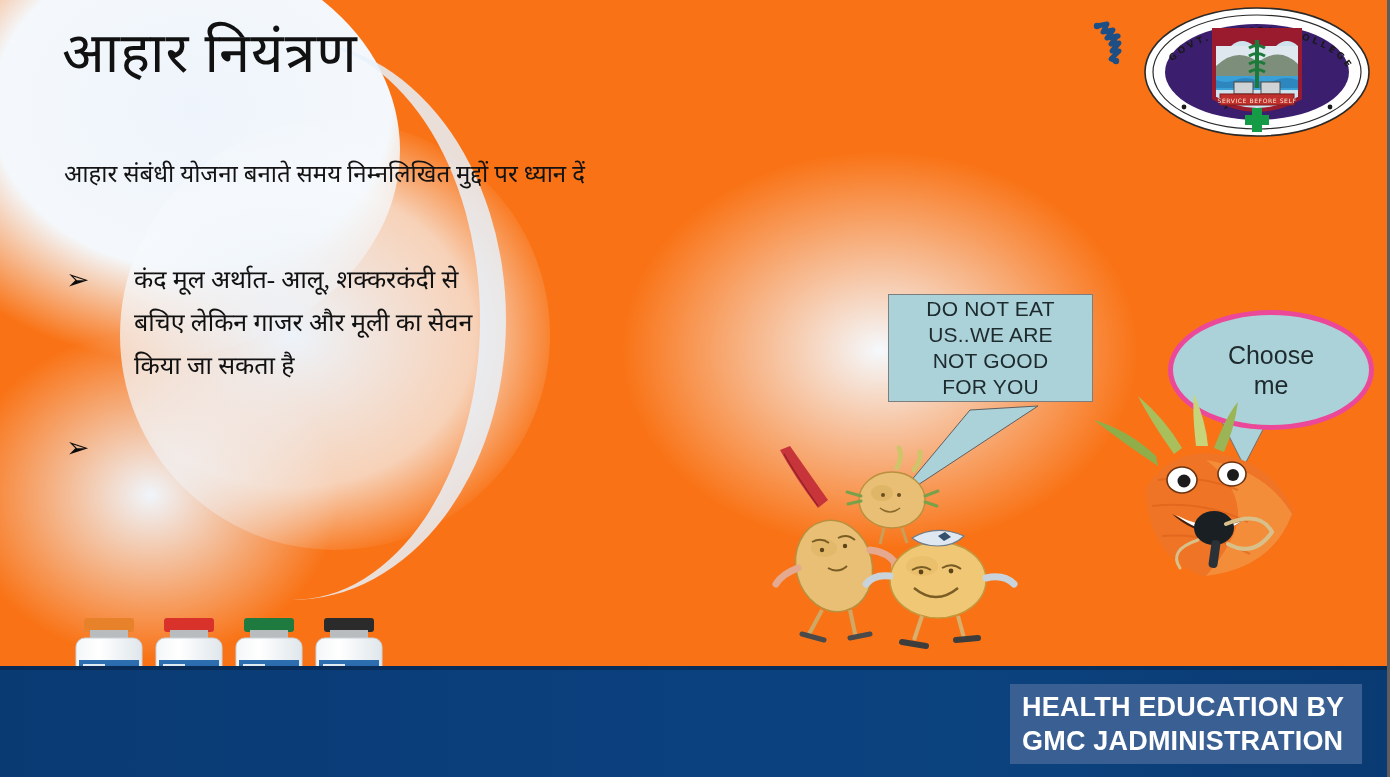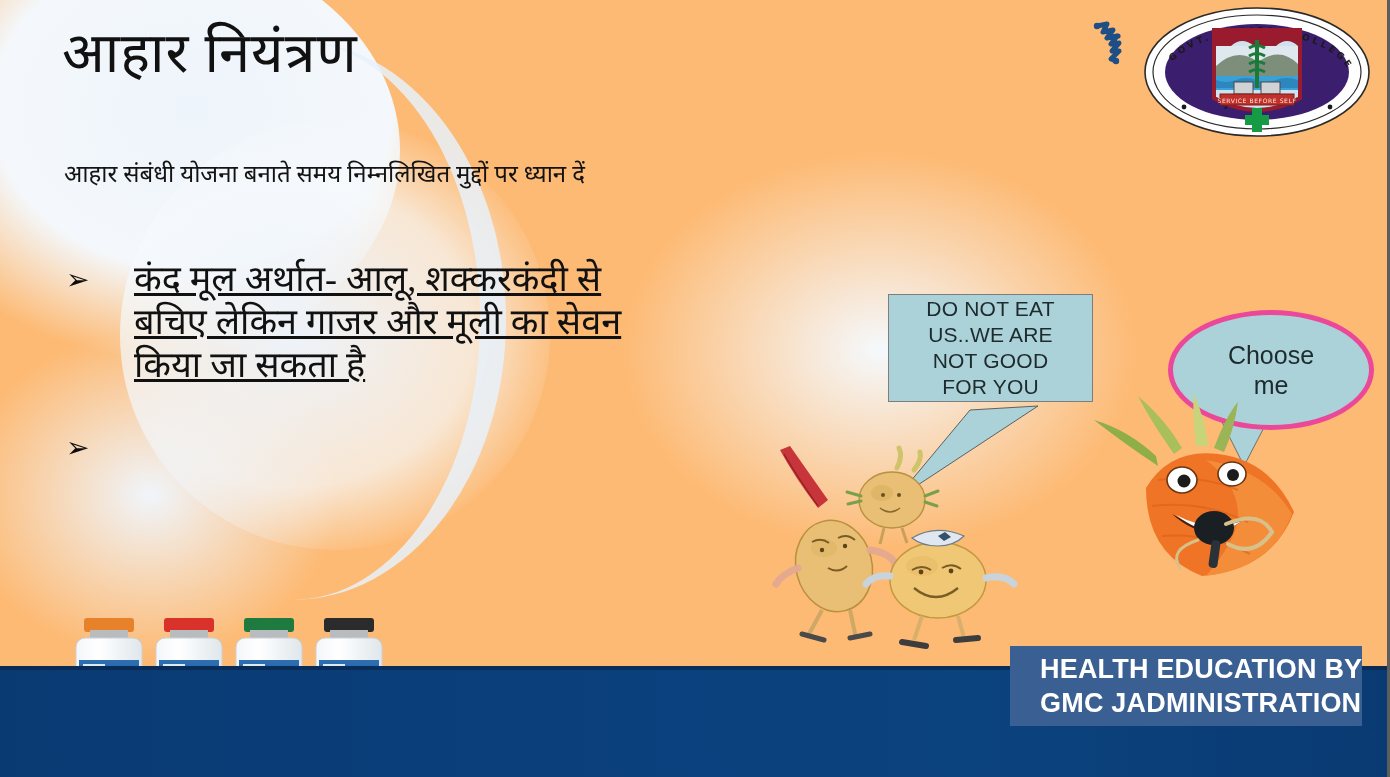--- a/index.html
+++ b/index.html
@@ -3,21 +3,21 @@
 <meta charset="utf-8">
 <style>
   html,body{margin:0;padding:0;}
   body{
     width:1390px;height:777px;overflow:hidden;
     font-family:"Liberation Sans","DejaVu Sans",sans-serif;
     background:#ffffff;
   }
   #slide{
     position:relative;width:1390px;height:777px;overflow:hidden;
-    background:#fdba74;
+    background:#f97316;
     border-right:3px solid #5d5d5d;
     box-sizing:border-box;
   }
   
   .wm{position:absolute;pointer-events:none;}
   .wm1{left:-120px;top:-60px;width:520px;height:420px;
        background:radial-gradient(ellipse at 60% 40%, #eef4fb 0%, #f4f8fc 45%, rgba(255,255,255,0) 72%);
        border-radius:50%;}
   .wm2{left:120px;top:120px;width:430px;height:430px;
        background:radial-gradient(ellipse at 40% 50%, #edf3fa 0%, rgba(246,250,253,0.7) 50%, rgba(255,255,255,0) 75%);
@@ -48,23 +48,22 @@
   
   .bullet{position:absolute;display:flex;align-items:flex-start;}
   #bullet-1{left:66px;top:258px;}
   #bullet-2{left:66px;top:426px;}
   .bullet-marker{
     font-size:28px;line-height:44px;color:#0b0b0b;
     width:68px;flex:0 0 68px;
     font-family:"DejaVu Sans",sans-serif;
   }
   .bullet-text{
-    font-size:36px;line-height:43px;color:#111;
+    font-size:25px;line-height:43px;color:#111;
     font-family:"Liberation Serif","DejaVu Serif",serif;
-    text-decoration:underline;
   }
   .bullet-text .ln{display:block;white-space:nowrap;}
 
   
   #logo-wrap{position:absolute;left:1142px;top:6px;width:230px;height:132px;}
   #logo-svg{display:block;width:230px;height:132px;}
   #logo-mark{position:absolute;left:1085px;top:18px;width:46px;height:52px;}
 
   
   #bubble-warning{
@@ -100,24 +99,24 @@
   
   #footer-band{
     position:absolute;left:0;top:666px;width:1387px;height:111px;
     background:linear-gradient(90deg,#0a3a72 0%,#0a3f7c 38%,#0b437f 70%,#0a3a72 100%);
   }
   #footer-band:before{
     content:"";position:absolute;left:0;top:0;width:100%;height:4px;
     background:#071f3f;opacity:.55;
   }
   #footer-box{
-    position:absolute;left:1010px;top:646px;width:352px;height:80px;
+    position:absolute;left:1010px;top:684px;width:352px;height:80px;
     background:#3a5f93;
     display:flex;flex-direction:column;justify-content:center;
-    padding-left:30px;box-sizing:border-box;
+    padding-left:12px;box-sizing:border-box;
   }
   .footer-line{
     color:#ffffff;font-weight:bold;font-size:27px;line-height:34px;
     font-family:"Liberation Sans","DejaVu Sans",sans-serif;
     white-space:nowrap;letter-spacing:.2px;
   }
 </style>
 </head>
 <body>
 

